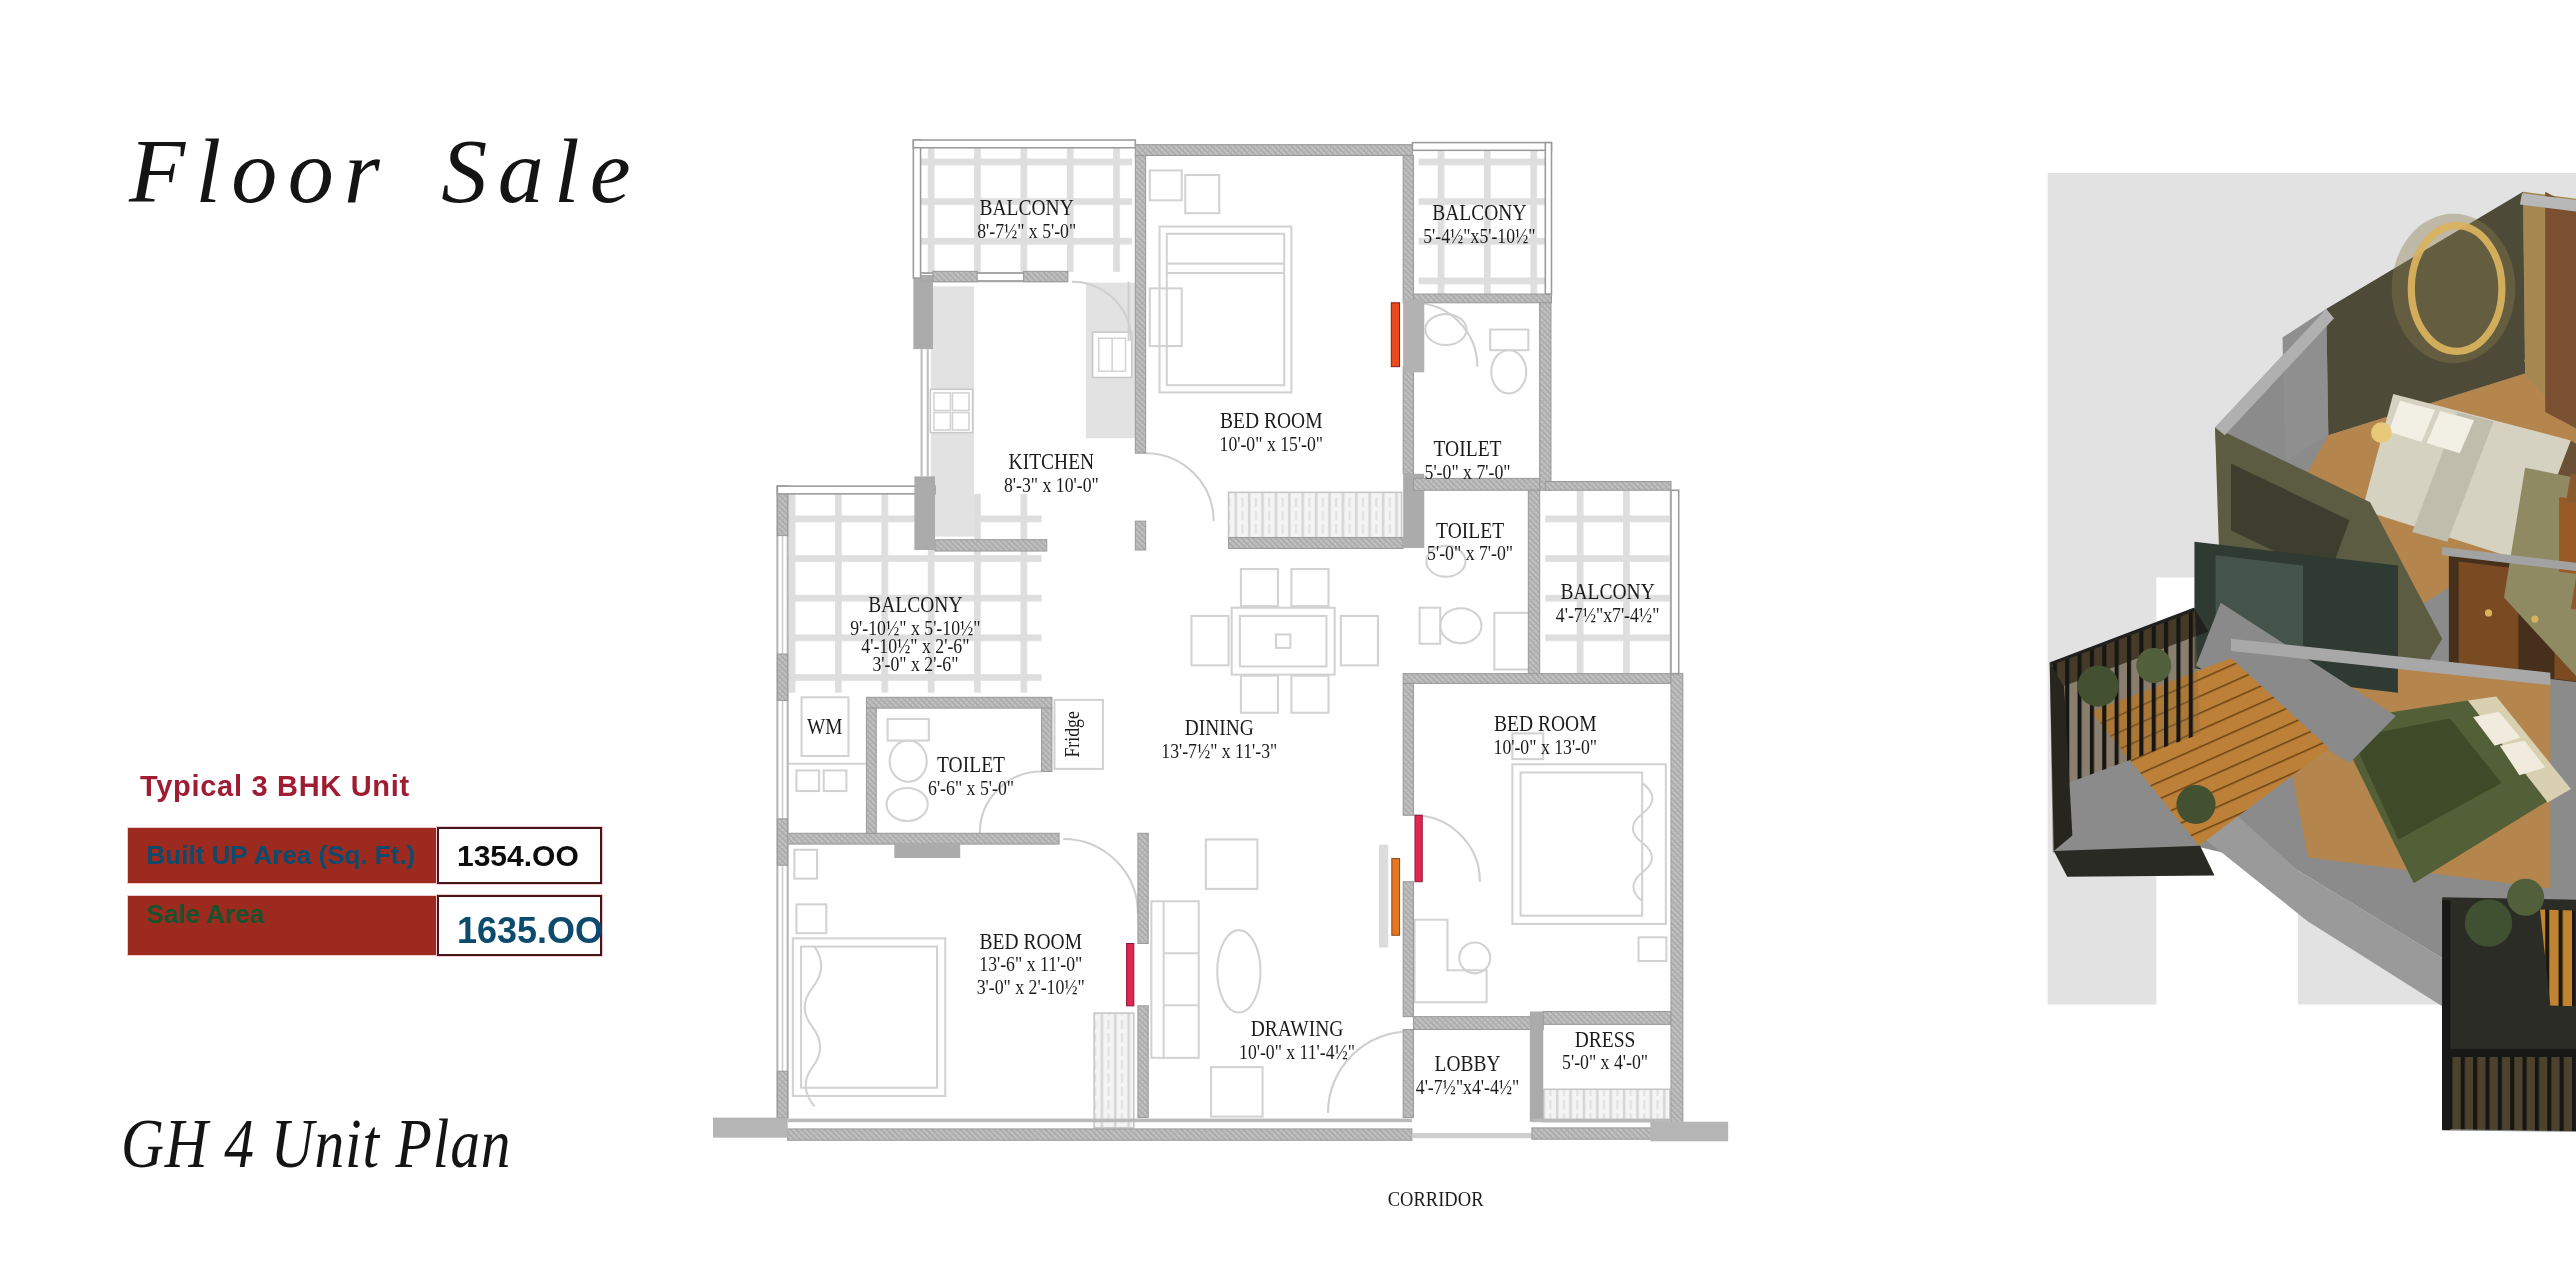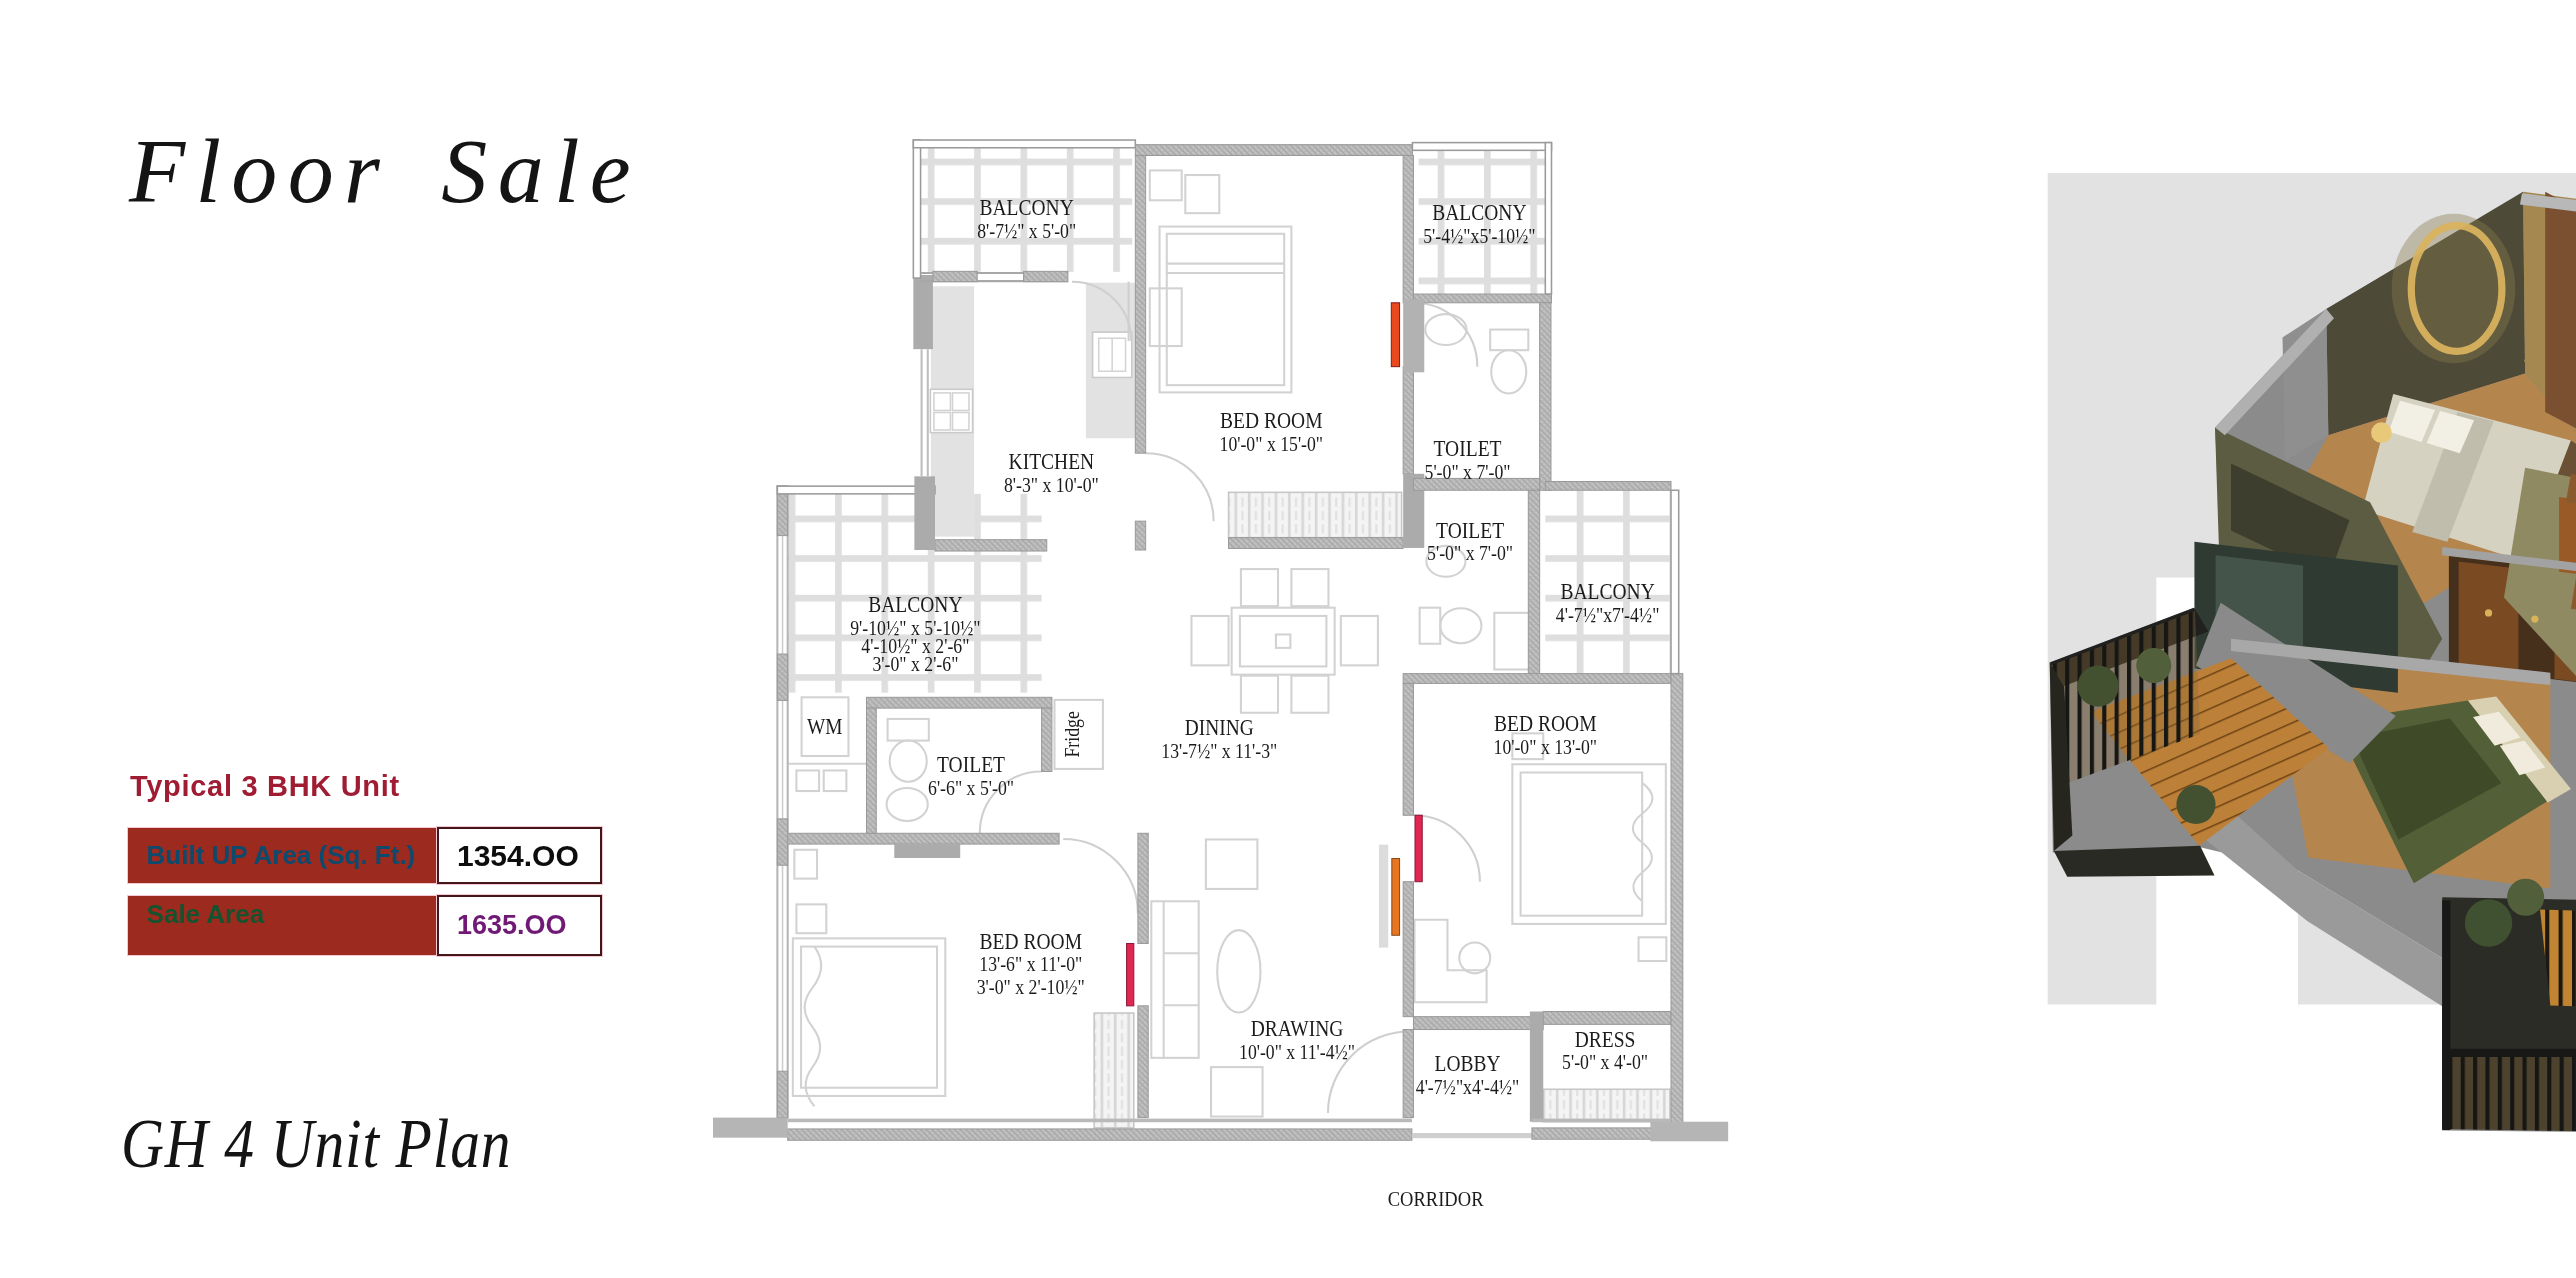--- a/index.html
+++ b/index.html
@@ -5,35 +5,35 @@
 html,body{margin:0;padding:0;background:#ffffff;}
 body{width:3615px;height:1278px;position:relative;font-family:"Liberation Sans",sans-serif;overflow:hidden;}
 .abs{position:absolute;}
 .serif{font-family:"Liberation Serif",serif;}
 </style>
 </head>
 <body>
 
 <div class="abs serif" style="left:129px;top:118px;font-style:italic;font-size:92px;color:#141414;letter-spacing:10.3px;white-space:nowrap;">Floor  Sale</div>
 
-<div class="abs" style="left:130px;top:770px;font-size:29px;font-weight:bold;color:#a01c33;letter-spacing:0.7px;">Typical 3 BHK Unit</div>
+<div class="abs" style="left:140px;top:770px;font-size:29px;font-weight:bold;color:#a01c33;letter-spacing:0.7px;">Typical 3 BHK Unit</div>
 
 <div class="abs" style="left:127px;top:827px;width:475px;height:132px;">
 
   <div class="abs" style="left:0px;top:0px;width:310px;height:57px;background:#9d2a1f;border:1.5px solid #f5c9d4;box-sizing:border-box;"></div>
   <div class="abs" style="left:19.6px;top:13.4px;font-size:26px;font-weight:bold;color:#0c4a6e;">Built UP Area (Sq. Ft.)</div>
 
   <div class="abs" style="left:310px;top:0px;width:165px;height:57px;background:#ffffff;border:2.6px solid #43161a;outline:1.5px solid #f5c9d4;box-sizing:border-box;"></div>
   <div class="abs" style="left:330px;top:12.4px;font-size:30px;font-weight:bold;color:#0d0d0d;">1354.OO</div>
 
   <div class="abs" style="left:0px;top:68px;width:310px;height:61px;background:#9d2a1f;border:1.5px solid #f5c9d4;box-sizing:border-box;"></div>
   <div class="abs" style="left:19.6px;top:72px;font-size:26px;font-weight:bold;color:#14532d;">Sale Area</div>
 
   <div class="abs" style="left:310px;top:68px;width:165px;height:61px;background:#ffffff;border:2.6px solid #43161a;outline:1.5px solid #f5c9d4;box-sizing:border-box;"></div>
-  <div class="abs" style="left:330px;top:83px;font-size:27px;font-weight:bold;color:#701a75;">1635.OO</div>
+  <div class="abs" style="left:330px;top:83px;font-size:36px;font-weight:bold;color:#0c4a6e;">1635.OO</div>
 </div>
 
 <div class="abs serif" style="left:121px;top:1105px;font-style:italic;font-size:69px;color:#141414;letter-spacing:1px;white-space:nowrap;transform:scaleX(0.862);transform-origin:left top;">GH 4 Unit Plan</div>
 
 <svg class="abs" style="left:696px;top:118px;" width="1061" height="1103" viewBox="1350 230 2060 2140">
 <defs>
 <pattern id="hat" width="11" height="11" patternUnits="userSpaceOnUse">
   <rect width="11" height="11" fill="#c2c2c2"></rect>
   <path d="M-2,9 l4,4 M0,0 l11,11 M9,-2 l4,4" stroke="#9a9a9a" stroke-width="2"></path>
   <path d="M-2,2 l4,-4 M0,11 L11,0 M9,13 l4,-4" stroke="#b2b2b2" stroke-width="2"></path>

